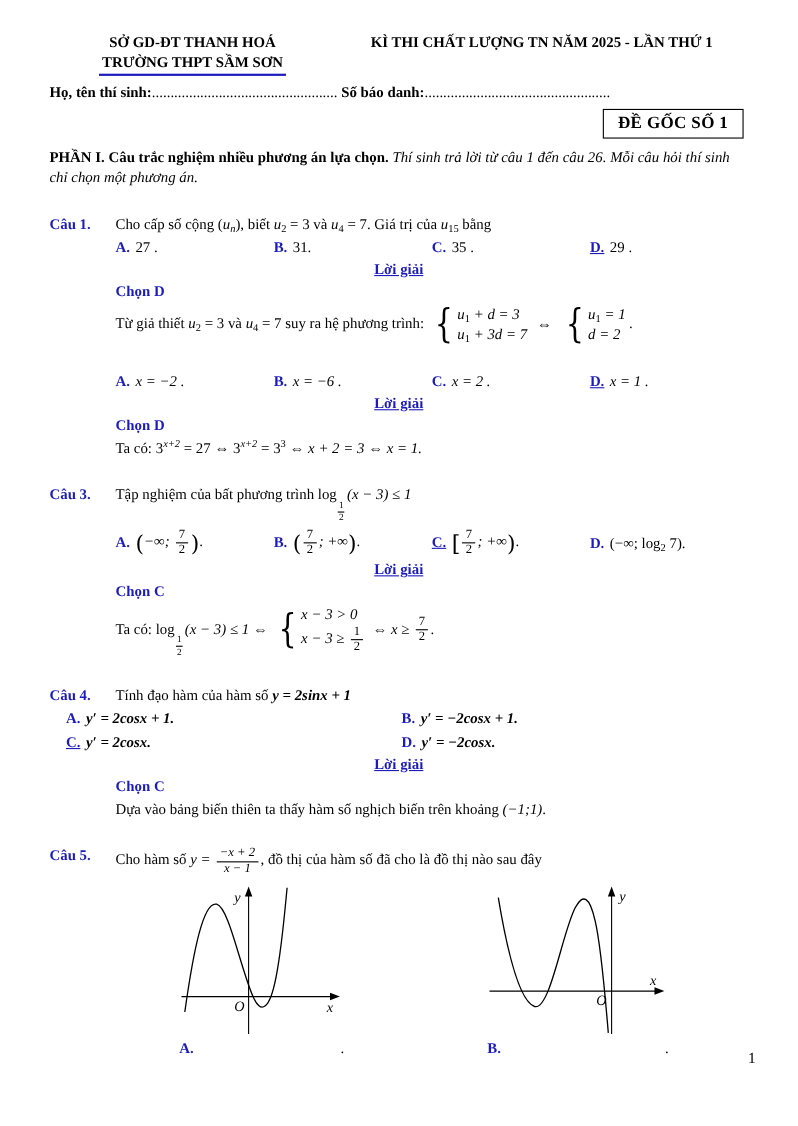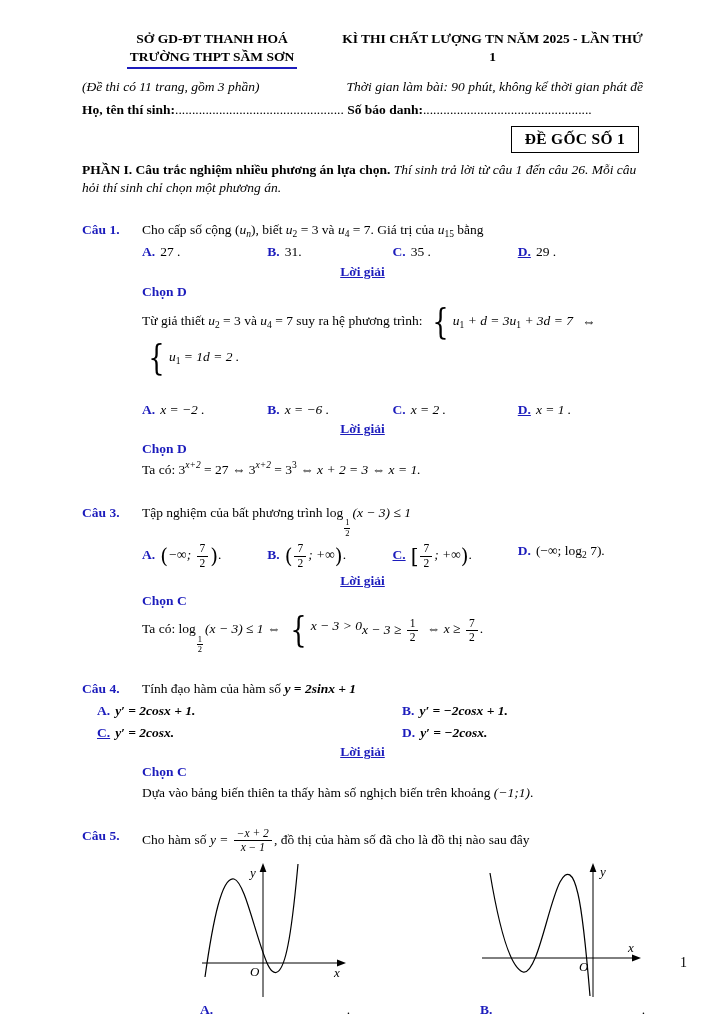--- a/index.html
+++ b/index.html
@@ -1,50 +1,50 @@
 <!DOCTYPE html>
 <html><head>
 <meta charset="utf-8">
 <style>
   html,body{margin:0;padding:0;background:#fff;}
   .page{width:725px;height:1024px;margin:0 auto;background:#fff;position:relative;box-sizing:border-box;
-        padding:30px 82px 0;font-family:"Liberation Serif","DejaVu Serif",serif;font-size:13.5px;
+        padding:30px 45px 0;font-family:"Liberation Serif","DejaVu Serif",serif;font-size:13.5px;
         line-height:1.32;color:#000;--blue:#1c1cbc;overflow:hidden;}
   .b{font-weight:bold}
   .it{font-style:italic}
   .mi{font-style:italic}
   .mb{font-style:italic;font-weight:600}
   .u{text-decoration:underline}
   .hdr{display:flex}
   .hleft{flex:0 0 260px;text-align:center;font-weight:bold}
   .hright{flex:1;text-align:center;font-weight:bold}
   .sline{display:inline-block;border-bottom:2.5px solid var(--blue);padding:0 3px 1px}
   .meta{display:flex;justify-content:space-between;margin-top:9px;font-style:italic}
   .student{margin-top:6px;white-space:nowrap;overflow:hidden}
   .codebox{width:fit-content;margin:7px 4px 0 auto;border:1.4px solid #000;padding:2px 13px;
            font-weight:bold;font-size:15.5px;letter-spacing:.3px}
   .part{margin:8px 0 0}
   .q{margin-top:25px}
   .q-head{display:flex}
   .q-label{flex:0 0 60px;font-weight:bold;color:var(--blue)}
   .q-text{flex:1}
-  .opts{display:flex;margin:4px 0 0 60px;}
+  .opts{display:flex;margin:4px 0 0 60px;align-items:center}
   .opt{flex:1 1 0;white-space:nowrap}
   .opts.two{margin-left:15px}
   .opts.two .opt{flex:0 0 305px}
   .ol{font-weight:bold;color:var(--blue);margin-right:5px}
   .sol-head{text-align:center;margin-top:2px}
   .sol-head>span{font-weight:bold;color:var(--blue);text-decoration:underline}
   .choose{margin:2px 0 0 60px;font-weight:bold;color:var(--blue)}
   .sol{margin:3px 0 0 60px}
   sub{font-size:9.5px;line-height:0;vertical-align:-3px}
   sup{font-size:9.5px;line-height:0;vertical-align:6px}
   .cases{display:inline-flex;align-items:center;vertical-align:middle;margin:0 3px}
   .brace{font-size:36px;font-weight:400;line-height:1;font-family:"DejaVu Serif",serif;transform:scaleX(.72);margin-right:1px}
-  .rows{display:inline-flex;flex-direction:row}
+  .rows{display:inline-flex;flex-direction:column}
   .row{line-height:1.35;white-space:nowrap}
   .iff{margin:0 6px;vertical-align:middle}
   .frac{display:inline-flex;flex-direction:column;text-align:center;vertical-align:middle;
         font-size:11.5px;line-height:1.15;margin:0 2px}
   .fn{border-bottom:1px solid #000;padding:0 3px}
   .bp{font-size:20px;line-height:1;vertical-align:middle;font-family:"DejaVu Serif",serif}
   .logsub{display:inline-block;vertical-align:-8px;margin:0 2px 0 1px}
   .lfrac{display:flex;flex-direction:column;text-align:center;font-size:8.5px;line-height:1.15}
   .ln{border-bottom:.8px solid #000;padding:0 1px}
   .figs{display:flex;margin:6px 0 0 60px}
@@ -66,24 +66,20 @@
   <div class="hdr">
     <div class="hcol hleft">
       <div>SỞ GD-ĐT THANH HOÁ</div>
       <div><span class="sline">TRƯỜNG THPT SẦM SƠN</span></div>
     </div>
     <div class="hcol hright">
       <div>KÌ THI CHẤT LƯỢNG TN NĂM 2025 - LẦN THỨ 1</div>
     </div>
   </div>
 
-  <div class="meta">
-    <span>(Đề thi có 11 trang, gồm 3 phần)</span>
-    <span>Thời gian làm bài: 90 phút, không kể thời gian phát đề</span>
-  </div>
 
   <div class="student"><span class="b">Họ, tên thí sinh:</span><span>..................................................</span> <span class="b">Số báo danh:</span><span>..................................................</span></div>
 
   <div class="codebox">ĐỀ GỐC SỐ 1</div>
 
   <p class="part"><span class="b">PHẦN I. Câu trắc nghiệm nhiều phương án lựa chọn.</span> <span class="it">Thí sinh trả lời từ câu 1 đến câu 26. Mỗi câu hỏi thí sinh chỉ chọn một phương án.</span></p>
 
   <div class="q">
     <div class="q-head">
       <span class="q-label">Câu 1.</span>

